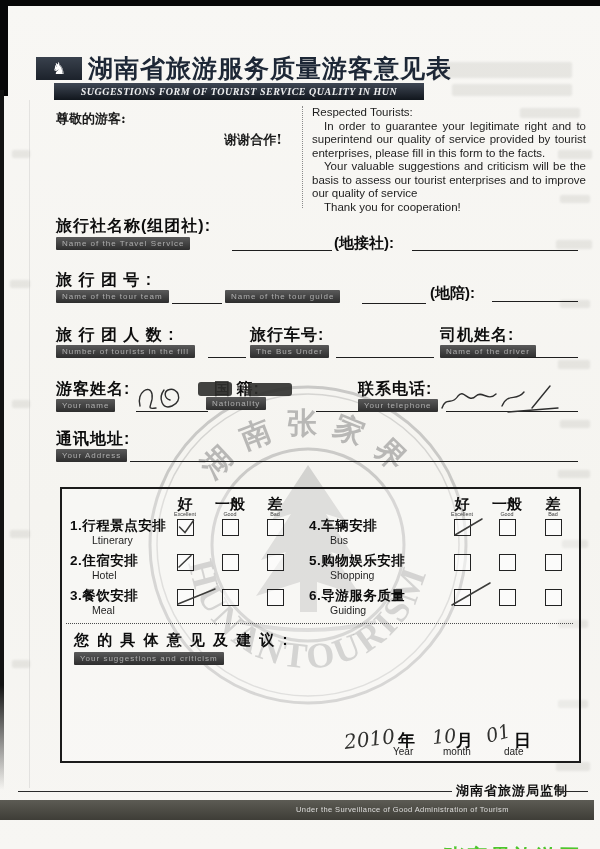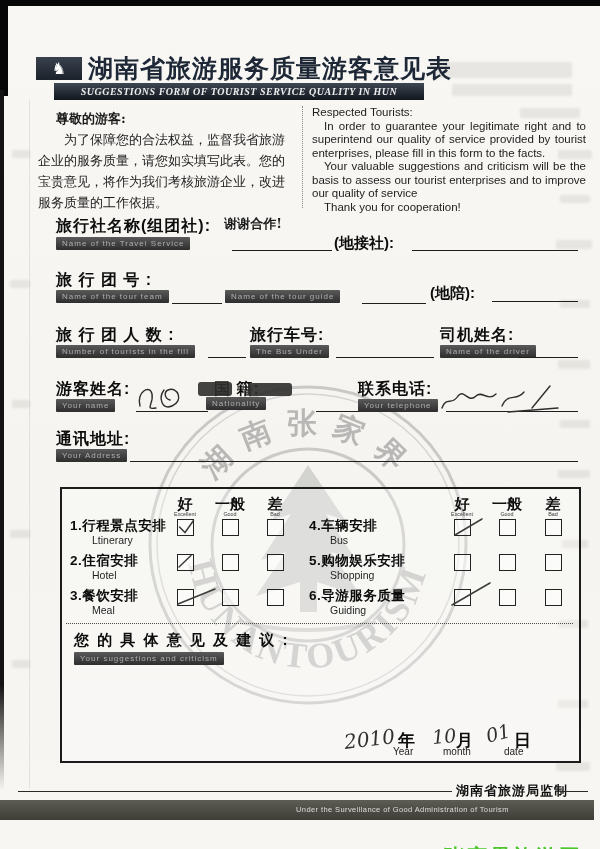--- a/index.html
+++ b/index.html
@@ -105,21 +105,20 @@
       <textPath href="#stampBottomArc" startOffset="4%">HUNANTOURISM</textPath>
     </text>
   </svg>
 
   <div class="abs logo-box">♞</div>
   <div class="abs subtitle-bar">SUGGESTIONS FORM OF TOURIST SERVICE QUALITY IN HUN</div>
   <div class="abs title">湖南省旅游服务质量游客意见表</div>
 
   <div class="abs notice-zh">
     <p class="salut">尊敬的游客:</p>
-    <p class="body">为了保障您的合法权益，监督我省旅游企业的服务质量，请您如实填写此表。您的宝贵意见，将作为我们考核旅游企业，改进服务质量的工作依据。</p>
     <p class="closing">谢谢合作!</p>
   </div>
   <div class="abs notice-divider"></div>
   <div class="abs notice-en">
     <p class="salut">Respected Tourists:</p>
     <p>In order to guarantee your legitimate right and to superintend our quality of service provided by tourist enterprises, please fill in this form to the facts.</p>
     <p>Your valuable suggestions and criticism will be the basis to assess our tourist enterprises and to improve our quality of service</p>
     <p>Thank you for cooperation!</p>
   </div>
 

